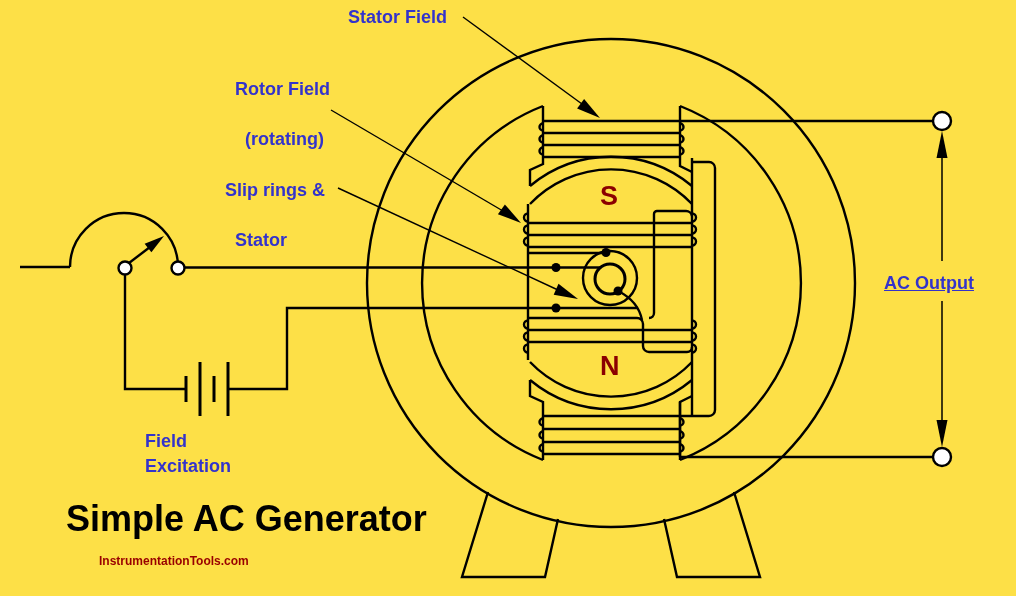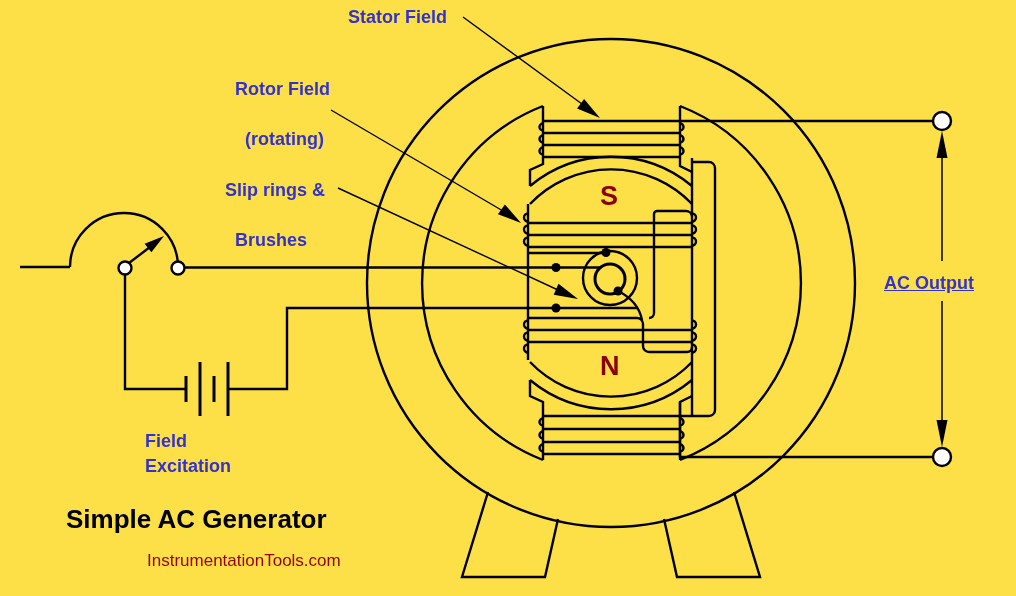--- a/index.html
+++ b/index.html
@@ -17,25 +17,25 @@
   .lbl-slip{left:219px;top:178px;margin-left:6px;}
   .lbl-acout{left:884px;top:271px;text-decoration:underline;}
   .lbl-fieldexc{left:145px;top:429px;width:140px;text-align:left;white-space:normal;}
   .pole{
     position:absolute;font-weight:bold;color:#8B0000;font-size:27px;line-height:27px;
   }
   .pole-s{left:600px;top:183px;}
   .pole-n{left:600px;top:353px;}
   .title{
     position:absolute;left:66px;top:503px;font-weight:bold;color:#000;
-    font-size:26px;line-height:32px;
+    font-size:36px;line-height:32px;
   }
   .source{
-    position:absolute;left:99px;top:551px;font-weight:normal;color:#990000;
-    font-size:17px;line-height:20px;margin-left:48px;
+    position:absolute;left:99px;top:551px;font-weight:bold;color:#990000;
+    font-size:12px;line-height:20px;
   }
 </style>
 </head>
 <body>
 
 <div class="stage">
 
   <svg width="1016" height="596" viewBox="0 0 1016 596">
     <g fill="none" stroke="#000" stroke-width="2.4">
 
@@ -140,21 +140,21 @@
 
     </g>
   </svg>
 
   <div class="lbl lbl-stator"><span>Stator Field</span></div>
 
   <div class="lbl lbl-rotor"><span>Rotor Field</span><br>
   <span>(rotating)</span></div>
 
   <div class="lbl lbl-slip"><span>Slip rings &amp;</span><br>
-  <span>Brushes</span></div>
+  <span>Stator</span></div>
 
   <div class="lbl lbl-acout"><span>AC Output</span></div>
 
   <div class="lbl lbl-fieldexc"><span>Field</span><br>
   <span>Excitation</span></div>
 
   <div class="pole pole-s">S</div>
   <div class="pole pole-n">N</div>
 
   <div class="title">Simple AC Generator</div>

